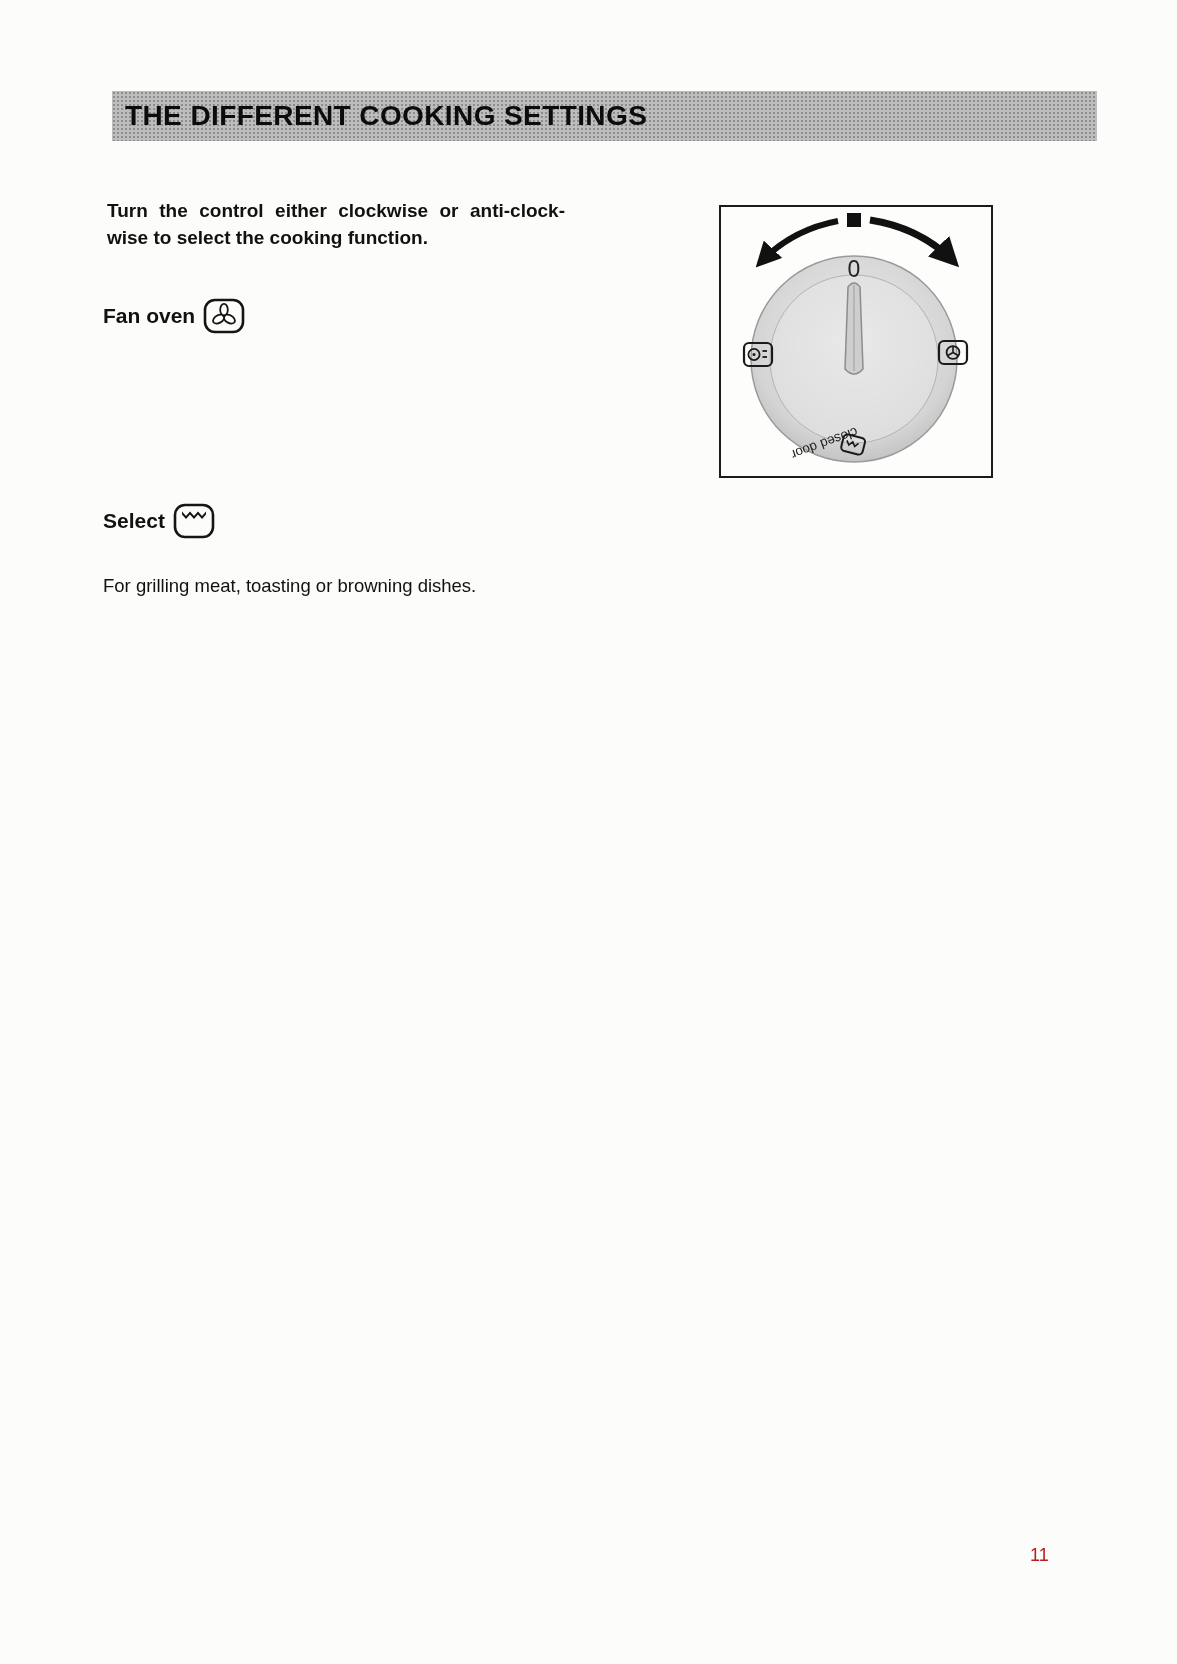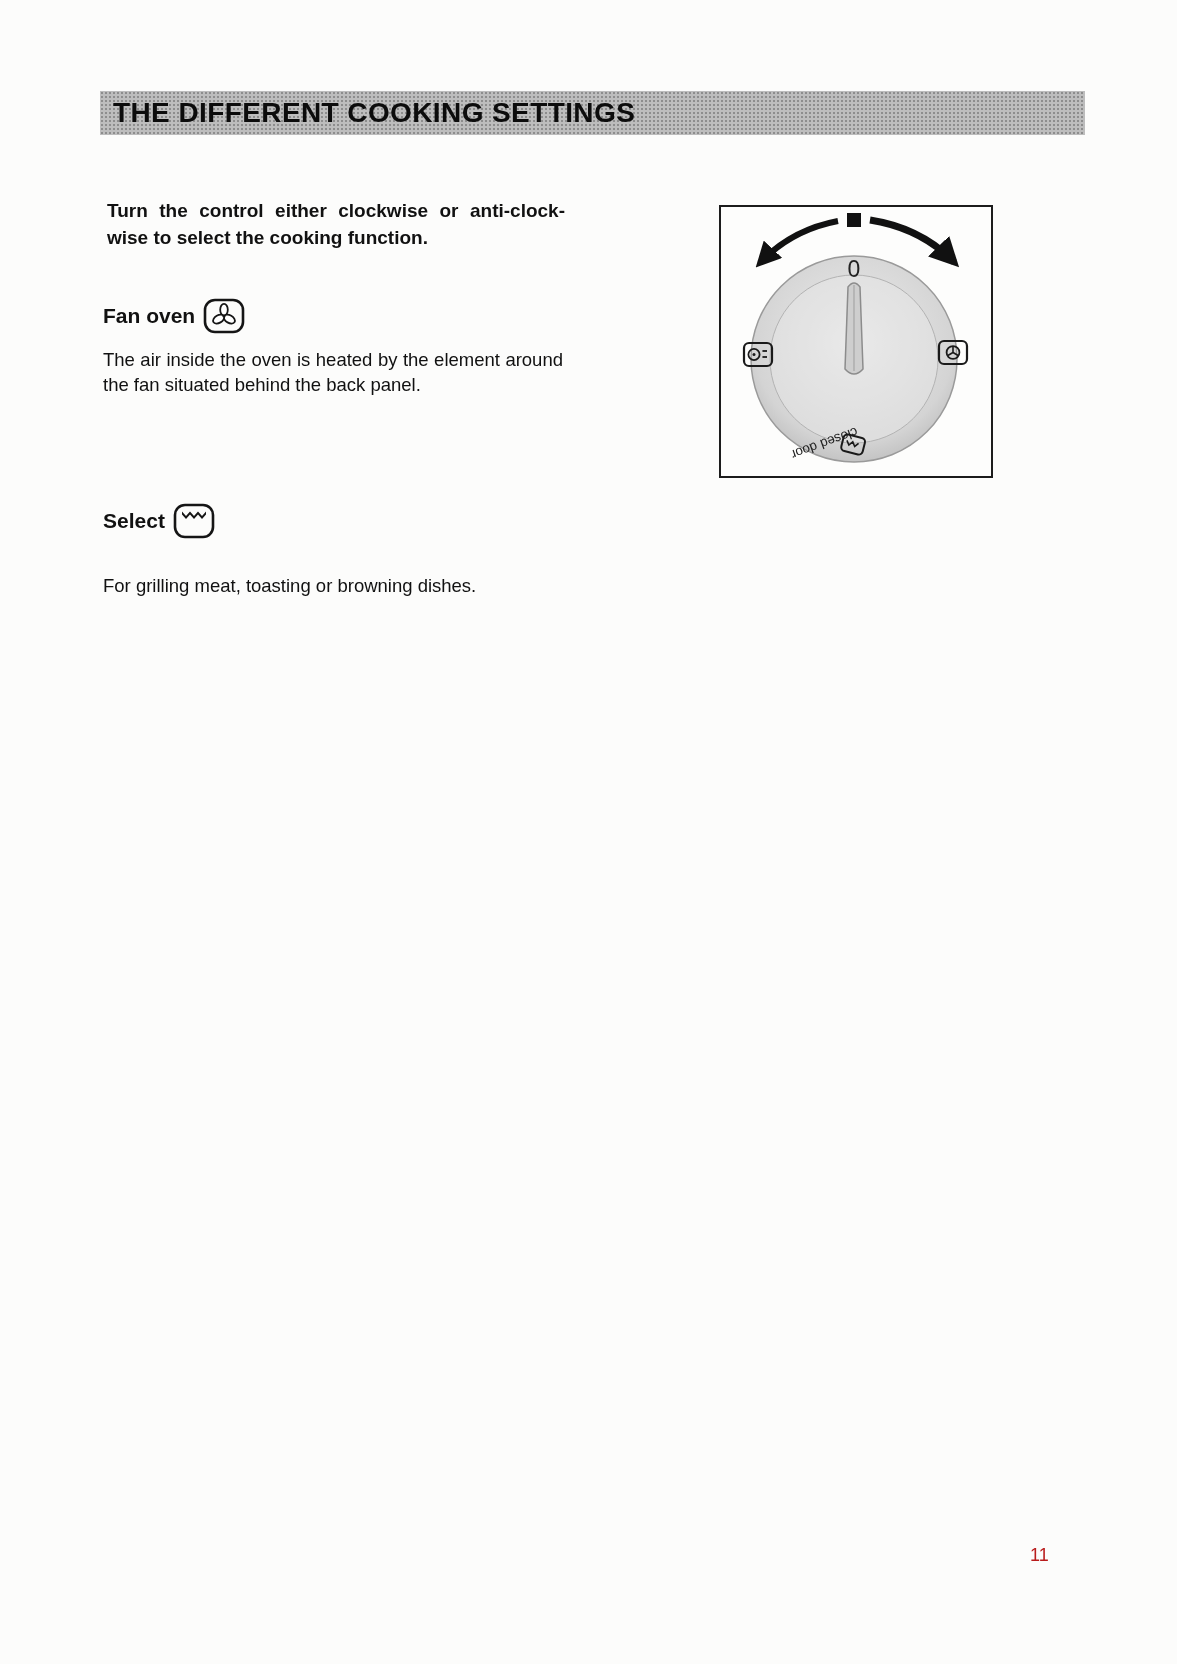--- a/index.html
+++ b/index.html
@@ -6,21 +6,21 @@
   .page{
     position:relative;
     width:1177px;height:1664px;
     background:#fcfcfb;
     font-family:"Liberation Sans", sans-serif;
     color:#111;
     overflow:hidden;
     margin:0 auto;
   }
   .header-bar{
-    position:absolute;left:100px;top:91px;width:985px;height:44px;
+    position:absolute;left:112px;top:91px;width:985px;height:50px;
     background-color:#bdbdbd;
     background-image:radial-gradient(#8d8d8d 0.8px, rgba(0,0,0,0) 0.9px);
     background-size:4px 4px;
     display:flex;align-items:center;
     padding-left:13px;box-sizing:border-box;
   }
   .header-title{
     font-size:28px;font-weight:bold;letter-spacing:.4px;color:#0c0c0c;
   }
   .intro{
@@ -68,21 +68,20 @@
           <ellipse cx="0" cy="-6.2" rx="3.8" ry="6" transform="rotate(0)"></ellipse>
           <ellipse cx="0" cy="-6.2" rx="3.8" ry="6" transform="rotate(120)"></ellipse>
           <ellipse cx="0" cy="-6.2" rx="3.8" ry="6" transform="rotate(240)"></ellipse>
           <circle cx="0" cy="0" r="1.6" fill="#151515" stroke="none"></circle>
         </g>
       </svg>
     </span>
   </div>
 
   <p class="body-par fan">
-    <span>The air inside the oven is heated by the element around the fan situated behind the back panel.</span>
   </p>
 
   <div class="h2row grill">
     <span class="h2">Select</span>
     <span class="icon-box">
       <svg width="42" height="36" viewBox="0 0 42 36">
         <rect x="2" y="2" width="38" height="32" rx="10" fill="none" stroke="#151515" stroke-width="2.6"></rect>
         <path d="M9 10 l4 6 l4 -6 l4 6 l4 -6 l4 6 l4 -6 l0 4 l-4 6 l-4 -6 l-4 6 l-4 -6 l-4 6 l-4 -6 z" fill="#151515" stroke="none" transform="translate(0,1) scale(1,0.75)"></path>
       </svg>
     </span>

